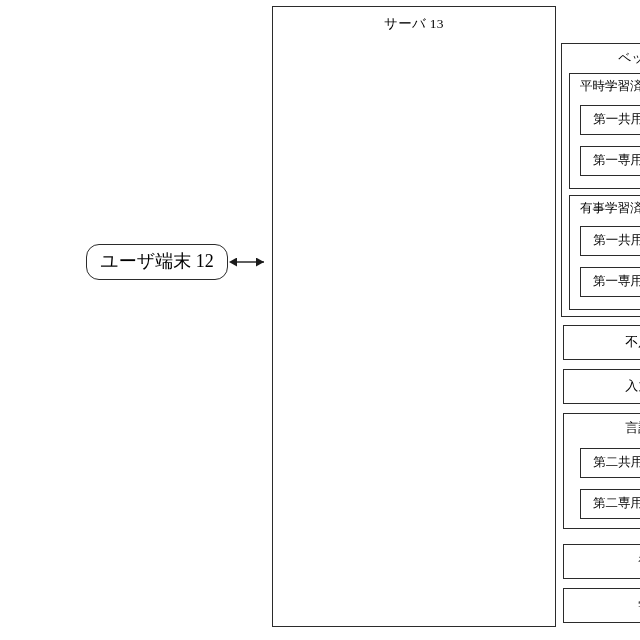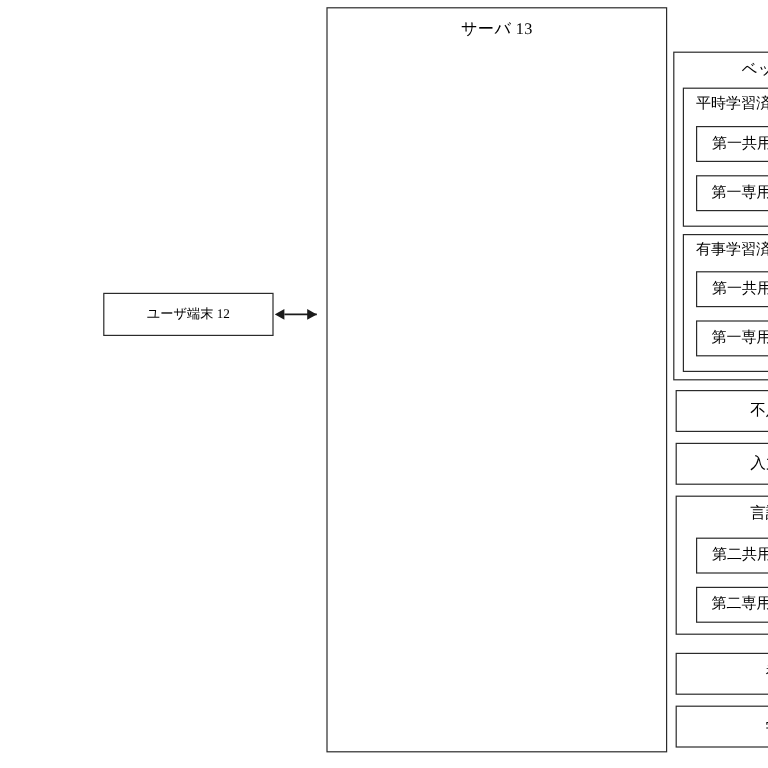--- a/index.html
+++ b/index.html
@@ -148,21 +148,22 @@
   }
   #lang-shared { top: 34px; }
   #lang-dedicated { top: 75px; }
 
   
   #user-terminal {
     left: 86px;
     top: 244px;
     width: 142px;
     height: 36px;
-    font-size: 11px;
+    font-size: 18px;
+    border-radius: 13px;
   }
 
   svg.wires {
     position: absolute;
     left: 0;
     top: 0;
     width: 640px;
     height: 640px;
     pointer-events: none;
   }

